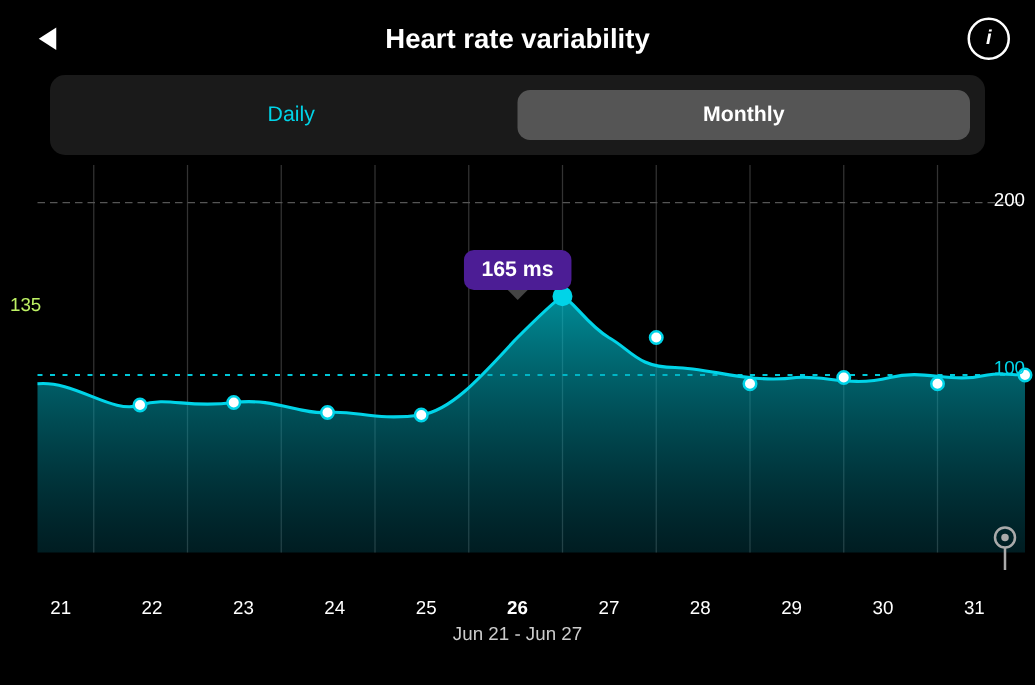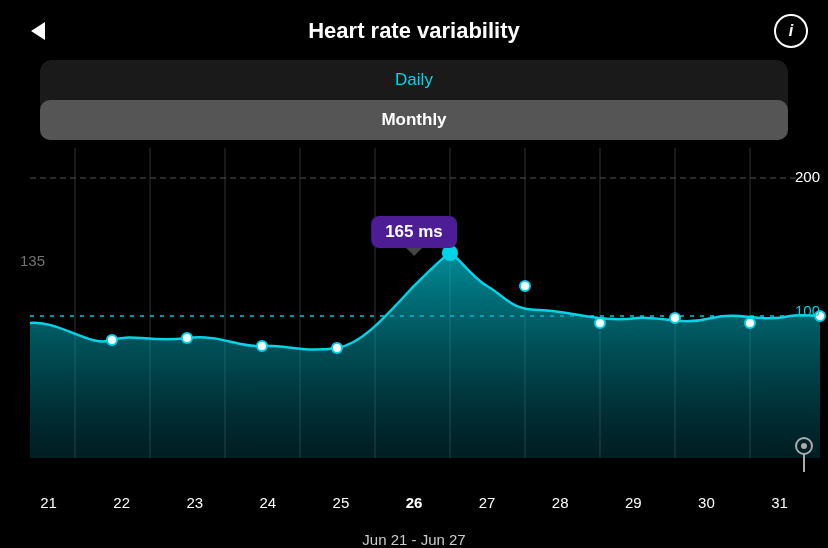--- a/index.html
+++ b/index.html
@@ -58,23 +58,22 @@
       font-style: italic;
       font-weight: 600;
     }
 
     
     .tabs {
       display: flex;
       margin: 6px 40px 0;
       background: #1a1a1a;
       border-radius: 12px;
-      padding: 0;
+      padding: 12px;
       gap: 0;
-      flex-direction: column;
     }
     .tab {
       flex: 1;
       text-align: center;
       padding: 10px 0;
       border-radius: 10px;
       font-size: 17px;
       font-weight: 500;
       cursor: pointer;
     }
@@ -109,21 +108,21 @@
       color: #fff;
     }
     .x-axis span { flex: 1; text-align: center; }
     .x-axis span.active { font-weight: 700; }
 
     
     .date-range {
       text-align: center;
       font-size: 15px;
       color: #ccc;
-      margin-top: 20px;
+      margin-top: 4px;
     }
 
     
     .tooltip {
       position: absolute;
       background: #4c1d95;
       color: #fff;
       border-radius: 8px;
       padding: 6px 14px;
       font-size: 17px;
@@ -151,22 +150,21 @@
       right: 8px;
       top: 20px;
       font-size: 15px;
       color: #fff;
     }
     .y-label-135 {
       position: absolute;
       left: 8px;
       top: 104px;
       font-size: 15px;
-      color: #737373;
-      margin-left: 12px;
+      color: #bef264;
     }
     .y-label-100 {
       position: absolute;
       right: 8px;
       top: 154px;
       font-size: 15px;
       color: #00d4e8;
     }
 
     

